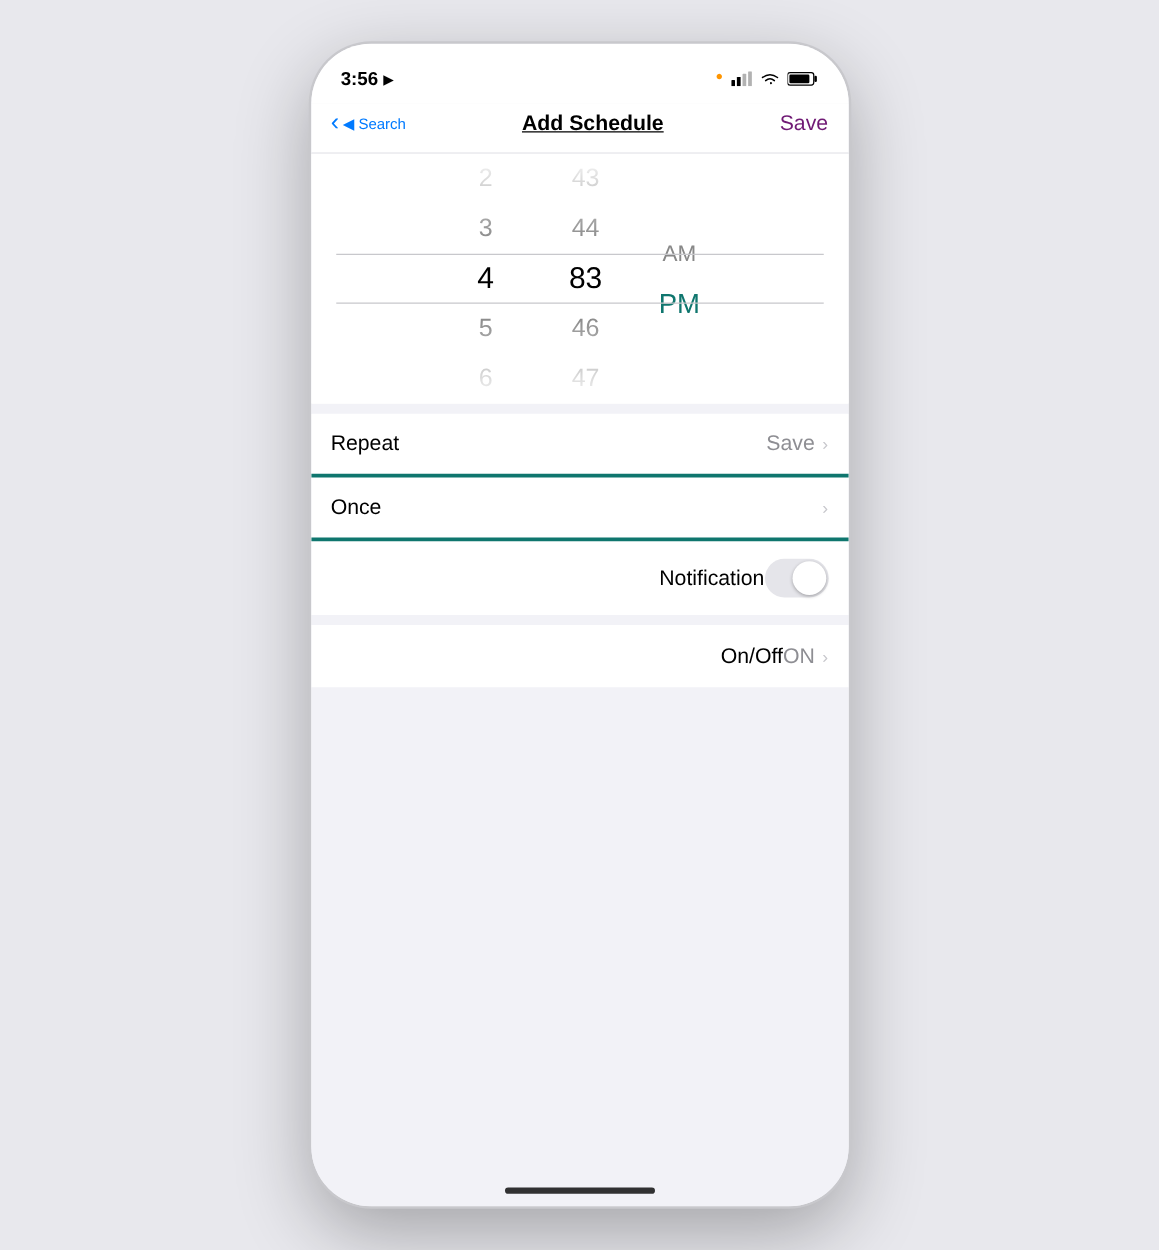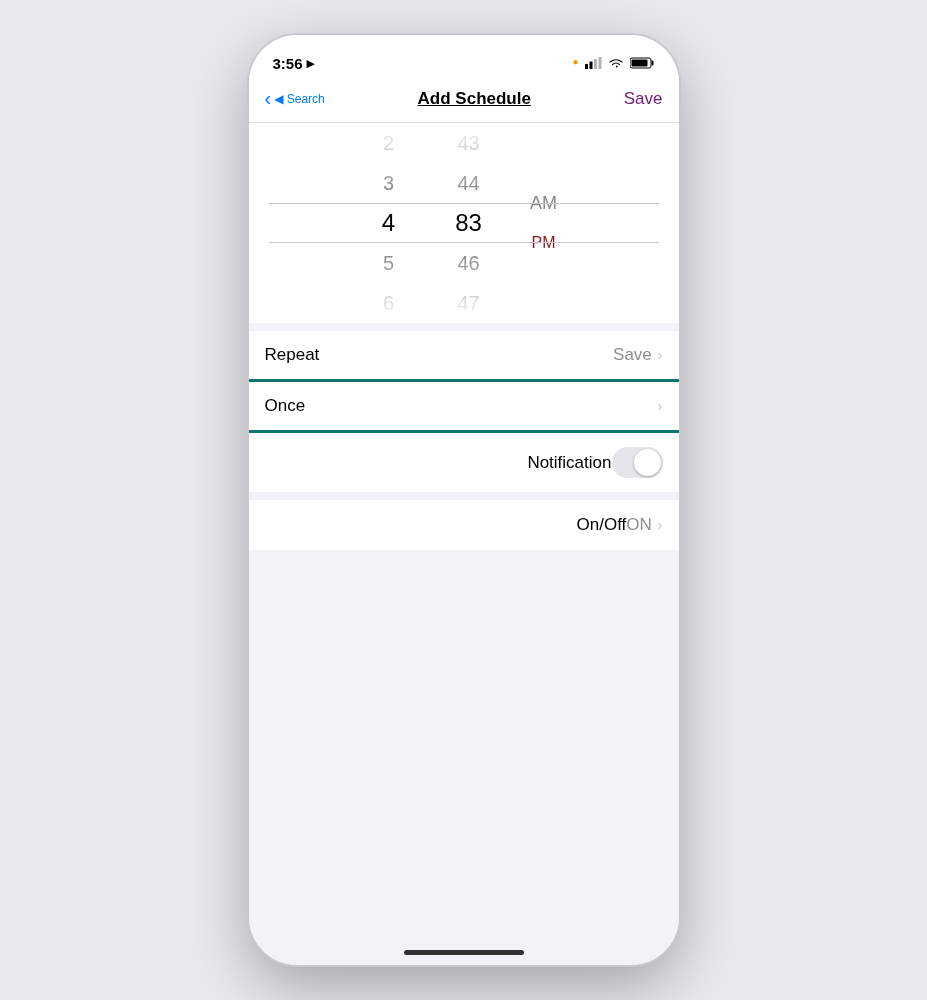--- a/index.html
+++ b/index.html
@@ -314,21 +314,21 @@
         <div class="picker-item near">44</div>
         <div class="picker-item selected">83</div>
         <div class="picker-item near">46</div>
         <div class="picker-item near">47</div>
 
       </div>
 
       <div class="picker-ampm">
         <div style="height:80px;"></div>
         <div class="picker-item near" style="font-size:18px; color:#888;">AM</div>
-        <div class="picker-item selected" style="font-size:16px; color:#7f1d1d;">PM</div>
+        <div class="picker-item selected" style="font-size:22px; color:#0f766e;">PM</div>
         <div style="height:80px;"></div>
       </div>
     </div>
   </div>
 
   <div class="section-separator"></div>
 
   <div class="settings-list">
 
     <div class="settings-item">

